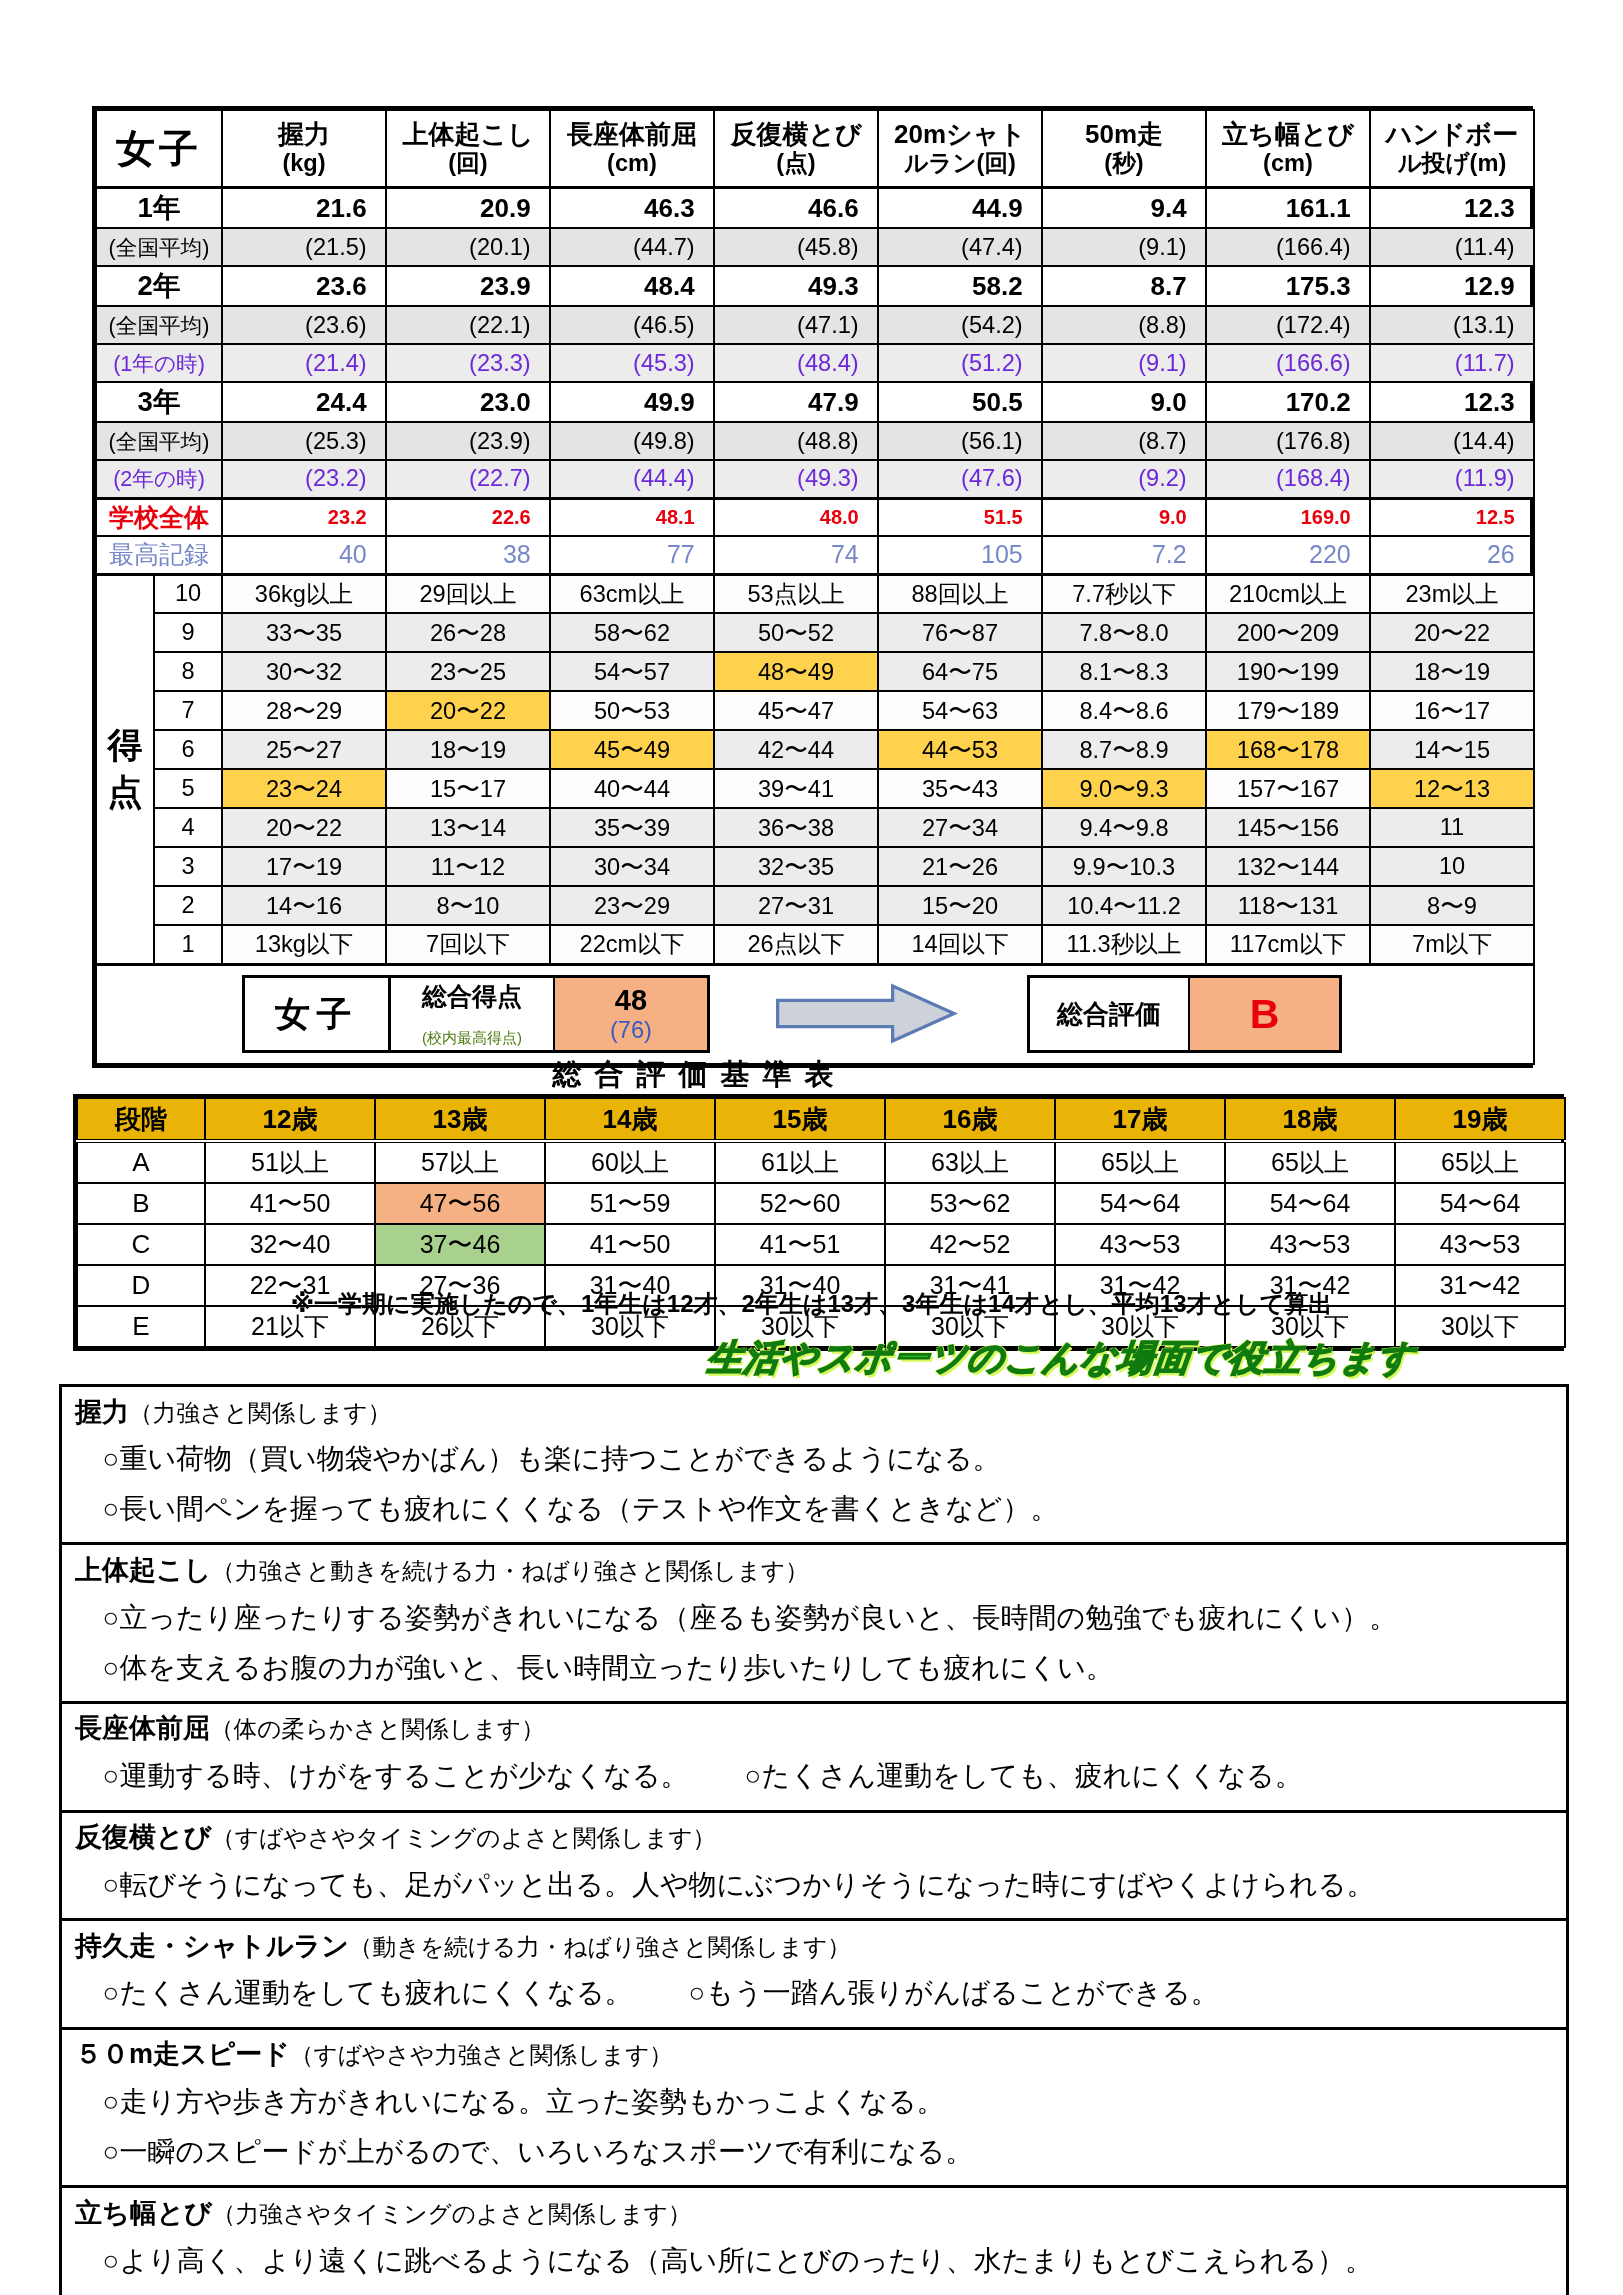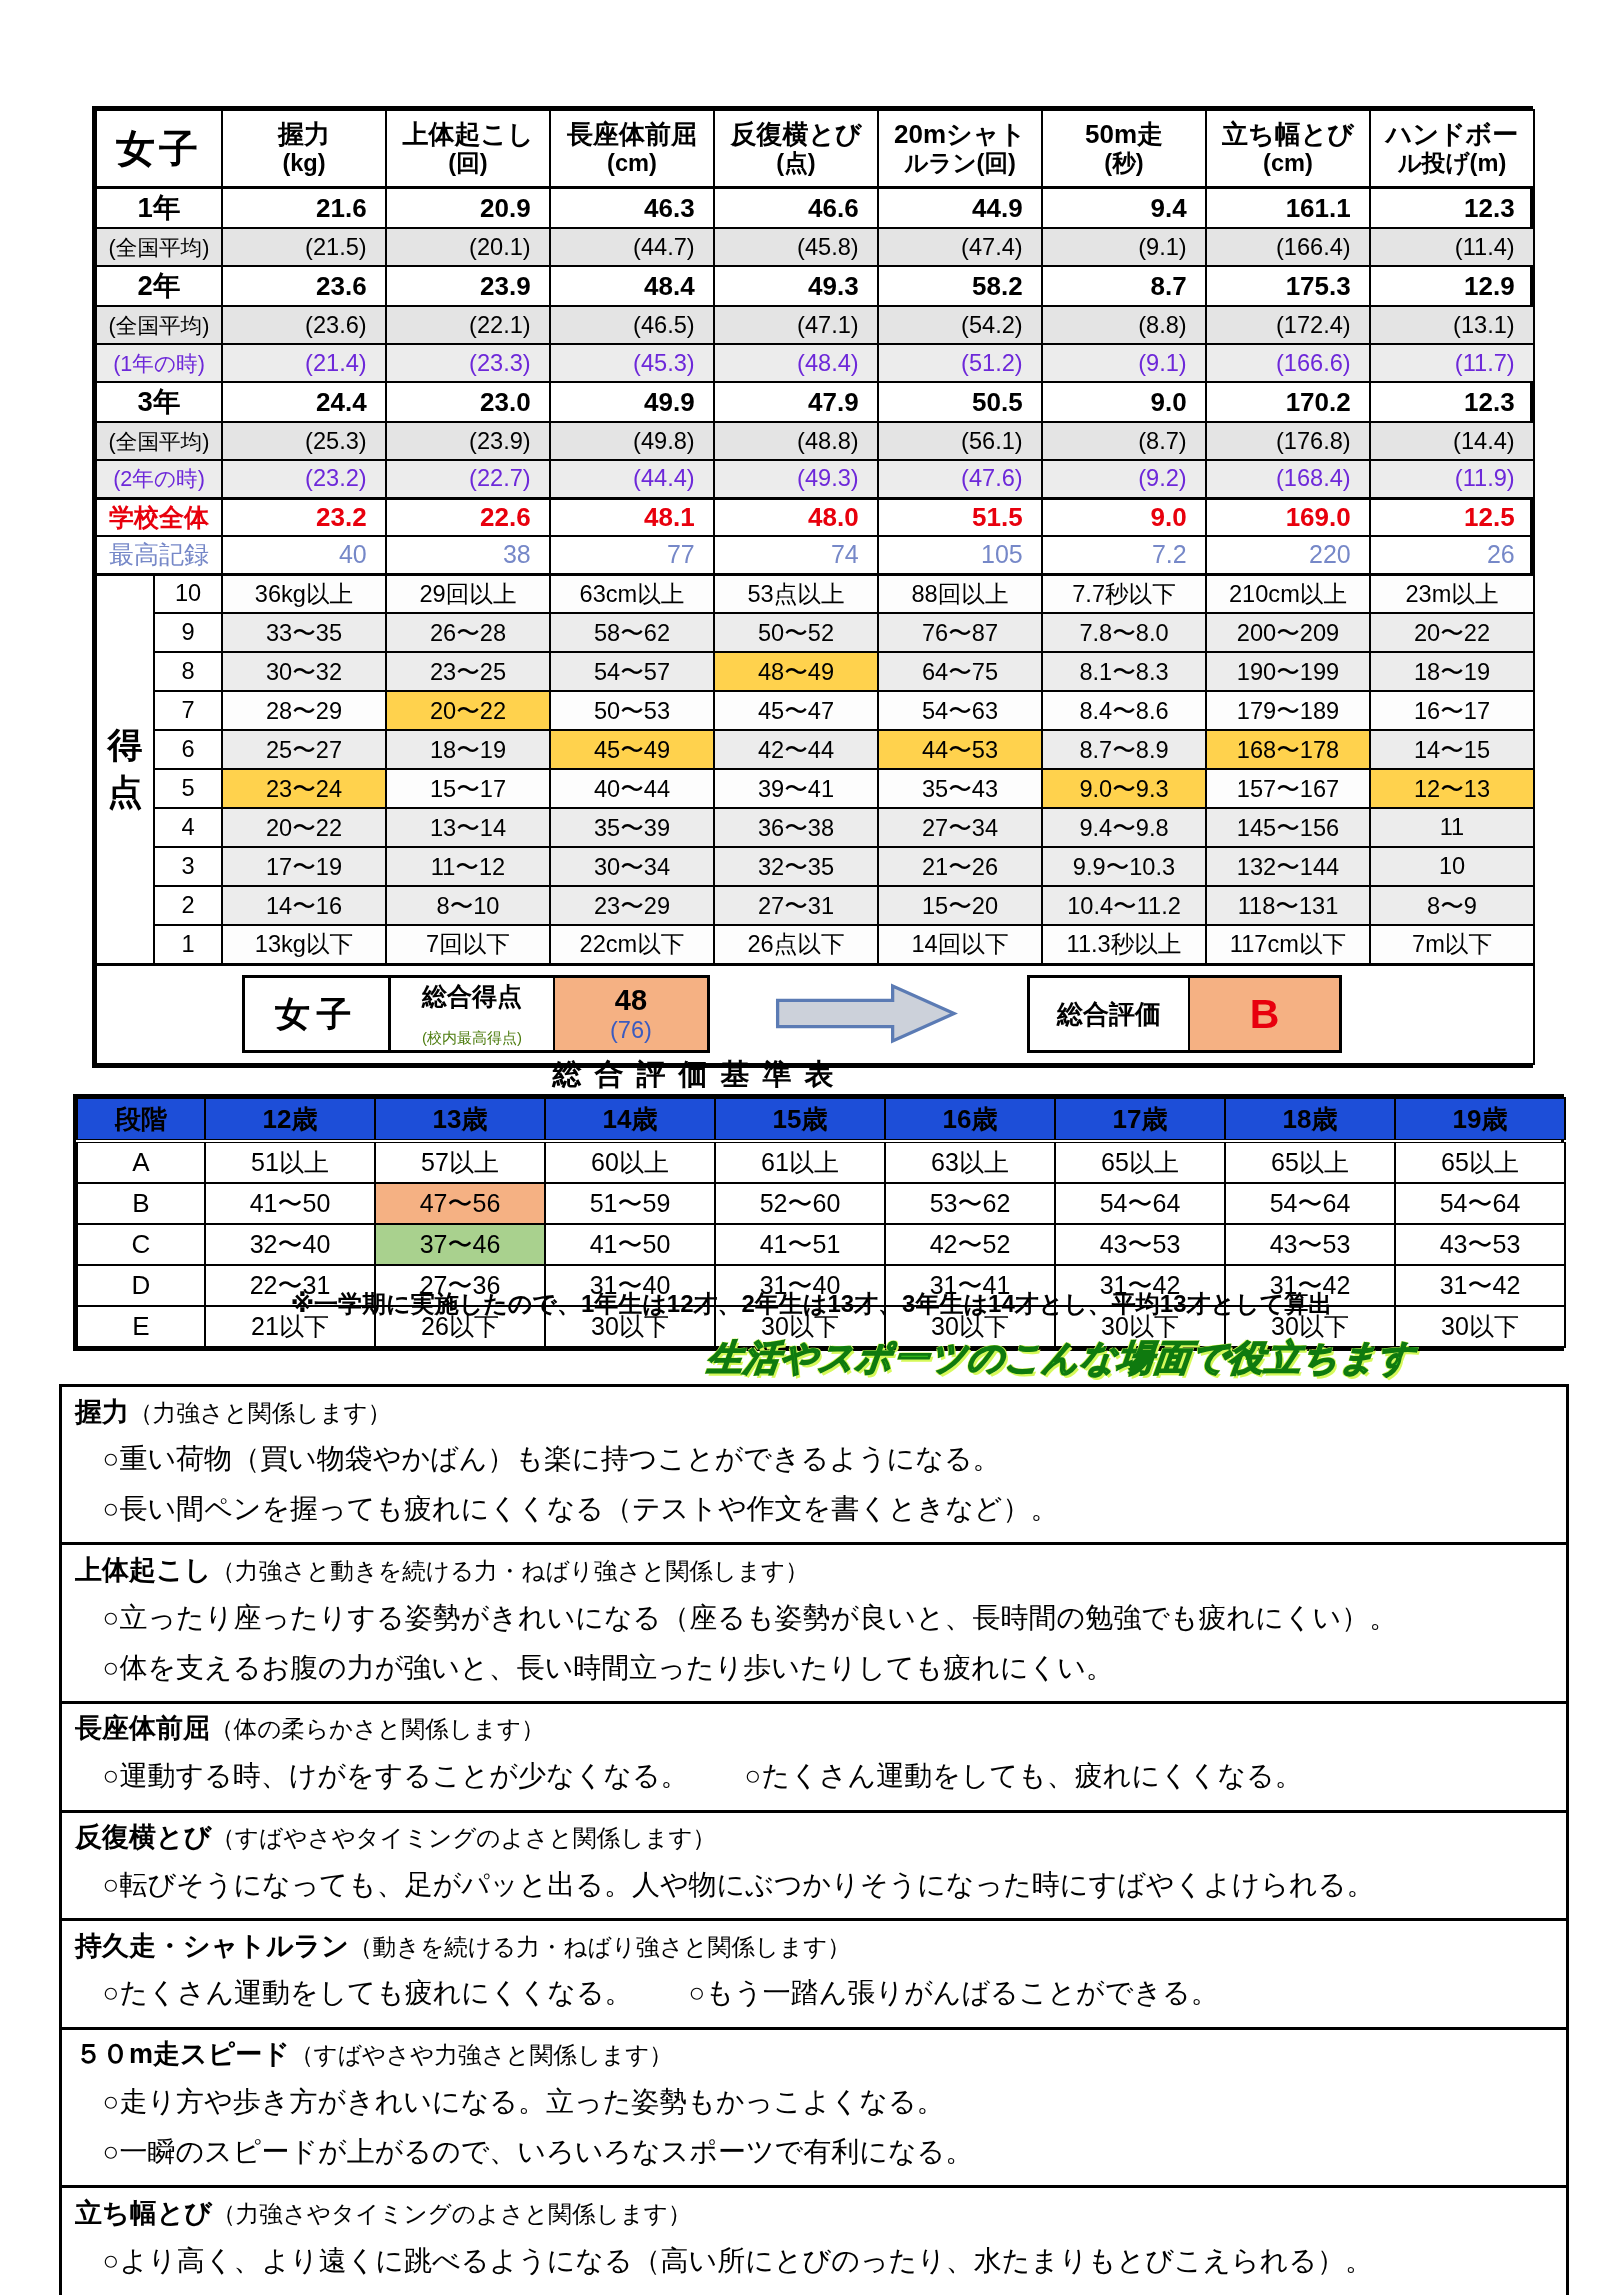--- a/index.html
+++ b/index.html
@@ -21,21 +21,21 @@
   tr.r-year td.lbl{font-size:27.5px;font-weight:bold;}
   tr.r-year td.num{font-weight:bold;}
   tr.r-avg td{background:#e4e4e4;}
   tr.r-avg td.lbl{font-size:21.6px;}
   tr.r-avg td.num{font-size:23.6px;}
   tr.r-past td{background:#ececec;color:#6d28d9;}
   tr.r-past td.lbl{font-size:21.6px;}
   tr.r-past td.num{font-size:23.6px;}
   tr.r-school td{color:#e8000d;font-weight:bold;border-top:3.3px solid #000;}
   tr.r-school td.lbl{font-size:25px;background:#fff;}
-  tr.r-school td.num{font-size:26px;}
+  tr.r-school td.num{font-size:20px;}
   tr.r-record td{color:#7688c8;}
   tr.r-record td.lbl{font-size:25px;}
   tr.r-record td.num{font-size:25px;}
 
   
   tr.srow{height:39px;}
   tr.srow td{text-align:center;vertical-align:middle;font-size:23.6px;}
   td.side{background:#fff;border-top:3.3px solid #000;}
   .side-inner{display:flex;flex-direction:column;justify-content:space-between;align-items:center;
               height:100%;box-sizing:border-box;padding:79px 0;font-size:35px;font-weight:bold;}
@@ -62,21 +62,21 @@
   .sum-eval-box{display:flex;border:3.3px solid #000;height:72px;margin-left:69px;}
   .sum-eval-label{width:158px;background:#fff;display:flex;align-items:center;justify-content:center;font-size:26px;font-weight:bold;}
   .sum-eval-val{width:149px;background:#f5b183;display:flex;align-items:center;justify-content:center;
                 font-size:41px;font-weight:bold;color:#e8000d;border-left:2.6px solid #000;}
 
   
   #criteria-title{position:absolute;left:0;top:1055px;width:1399px;text-align:center;
                   font-size:29px;font-weight:bold;letter-spacing:13px;}
   #criteria-wrap{position:absolute;left:73px;top:1094px;width:1485px;border:3.9px solid #000;}
   #criteria{width:100%;}
-  #criteria th{height:38px;background:#1d4ed8;font-size:26px;font-weight:bold;text-align:center;
+  #criteria th{height:38px;background:#eab308;font-size:26px;font-weight:bold;text-align:center;
                vertical-align:middle;border-bottom:4.6px double #000;}
   #criteria td{height:37px;background:#fff;font-size:25px;text-align:center;vertical-align:middle;}
   #criteria td.grade{font-size:26px;}
   td.c-orange{background:#f5b183 !important;}
   td.c-green{background:#a9d18e !important;}
   #criteria-note{position:absolute;left:0;top:1288px;width:1623px;text-align:center;
                  font-size:24px;font-weight:bold;}
 
   
   #banner{position:absolute;left:707px;top:1334px;z-index:5;font-size:36px;font-weight:bold;font-style:italic;

